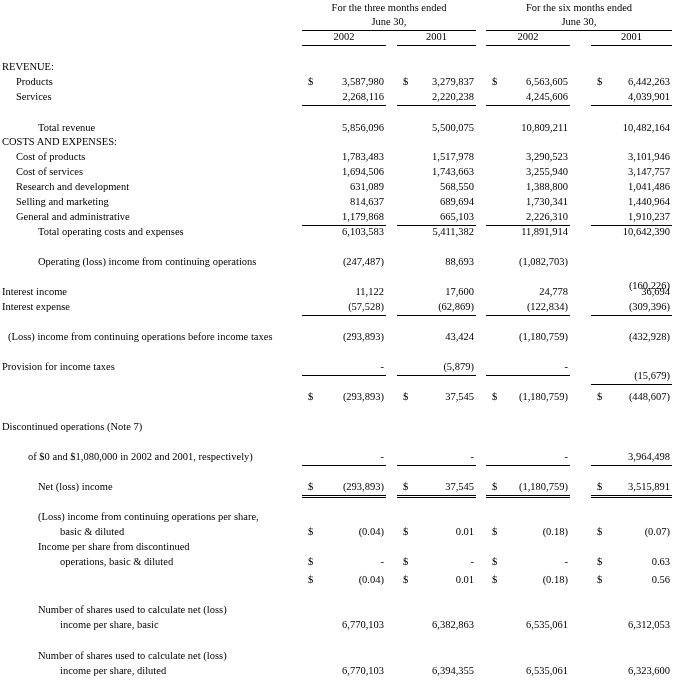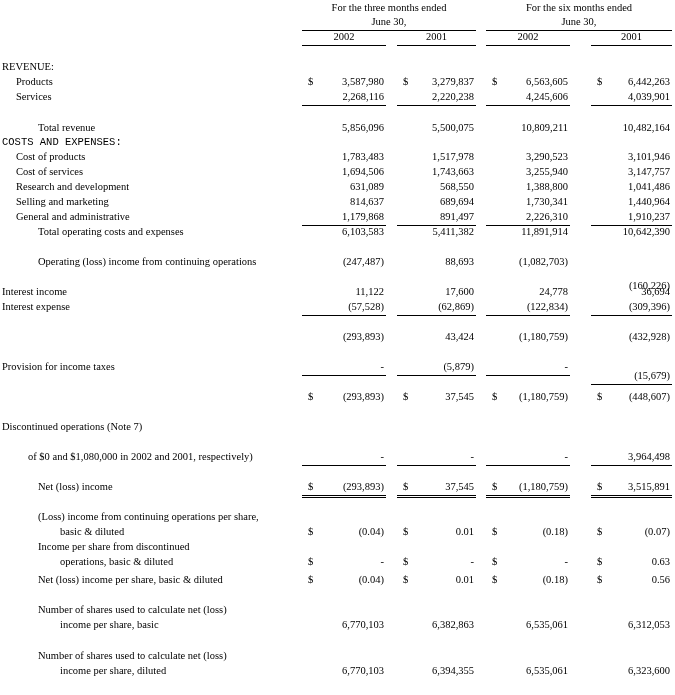--- a/index.html
+++ b/index.html
@@ -85,21 +85,21 @@
       <div class="cell c2" style="top: 0px;">
         <span class="val">5,500,075</span>
       </div>
       <div class="cell c3" style="top: 0px;">
         <span class="val">10,809,211</span>
       </div>
       <div class="cell c4" style="top: 0px;">
         <span class="val">10,482,164</span>
       </div>
     </div>
-    <div class="row" style="top: 136px; font-family: Liberation Mono, monospace;">
+    <div class="row" style="top: 136px;">
       <span class="lbl i0">COSTS AND EXPENSES:</span>
     </div>
     <div class="row" style="top: 151px;">
       <span class="lbl i1">Cost of products</span>
       <div class="cell c1" style="top: 0px;">
         <span class="val">1,783,483</span>
       </div>
       <div class="cell c2" style="top: 0px;">
         <span class="val">1,517,978</span>
       </div>
@@ -154,21 +154,21 @@
       <div class="cell c4" style="top: 0px;">
         <span class="val">1,440,964</span>
       </div>
     </div>
     <div class="row" style="top: 211px; text-decoration: underline;">
       <span class="lbl i1">General and administrative</span>
       <div class="cell c1 ul" style="top: 0px;">
         <span class="val">1,179,868</span>
       </div>
       <div class="cell c2 ul" style="top: 0px;">
-        <span class="val">891,497</span>
+        <span class="val">665,103</span>
       </div>
       <div class="cell c3 ul" style="top: 0px;">
         <span class="val">2,226,310</span>
       </div>
       <div class="cell c4 ul" style="top: 0px;">
         <span class="val">1,910,237</span>
       </div>
     </div>
     <div class="row" style="top: 226px;">
       <span class="lbl i2">Total operating costs and expenses</span>
@@ -224,20 +224,21 @@
         <span class="val">(62,869)</span>
       </div>
       <div class="cell c3 ul" style="top: 0px;">
         <span class="val">(122,834)</span>
       </div>
       <div class="cell c4 ul" style="top: 0px;">
         <span class="val">(309,396)</span>
       </div>
     </div>
     <div class="row" style="top: 331px;">
+      <span class="lbl i4">(Loss) income from continuing operations before income taxes</span>
       <div class="cell c1" style="top: 0px;">
         <span class="val">(293,893)</span>
       </div>
       <div class="cell c2" style="top: 0px;">
         <span class="val">43,424</span>
       </div>
       <div class="cell c3" style="top: 0px;">
         <span class="val">(1,180,759)</span>
       </div>
       <div class="cell c4" style="top: 0px;">
@@ -348,21 +349,20 @@
       <div class="cell c3" style="top: 15px;">
         <span class="dol">$</span>
         <span class="val">-</span>
       </div>
       <div class="cell c4" style="top: 15px;">
         <span class="dol">$</span>
         <span class="val">0.63</span>
       </div>
     </div>
     <div class="row" style="top: 574px;">
-      <span class="lbl i2" style="left: 38px;">Net (loss) income per share, basic &amp; diluted</span>
       <div class="cell c1" style="top: 0px;">
         <span class="dol">$</span>
         <span class="val">(0.04)</span>
       </div>
       <div class="cell c2" style="top: 0px;">
         <span class="dol">$</span>
         <span class="val">0.01</span>
       </div>
       <div class="cell c3" style="top: 0px;">
         <span class="dol">$</span>

